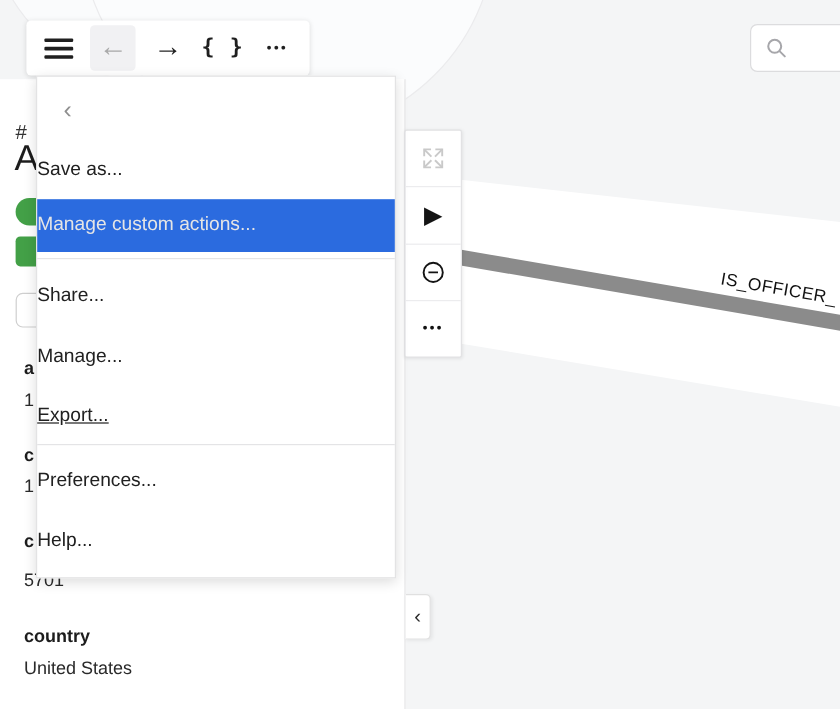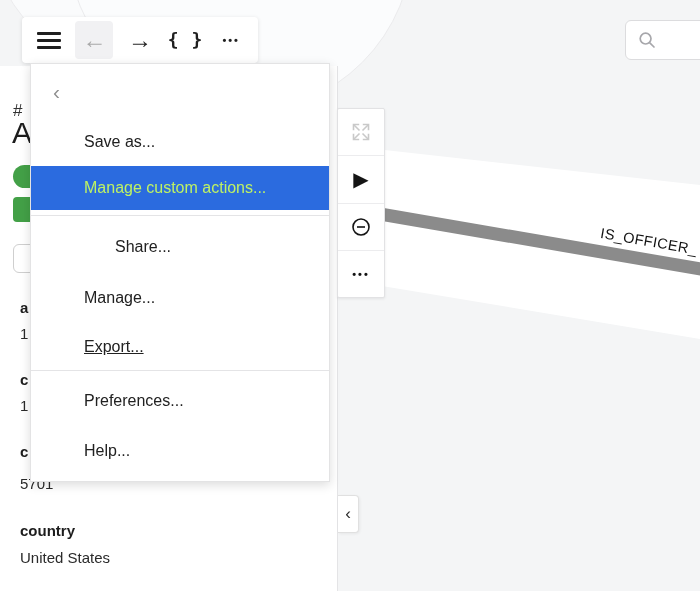--- a/index.html
+++ b/index.html
@@ -75,31 +75,31 @@
     position:absolute;left:30px;top:63px;width:300px;z-index:4;
     background:#fff;border:1px solid #e3e3e4;
     box-shadow:0 3px 10px rgba(0,0,0,.14);
   }
   .menu-header{
     height:54px;display:flex;align-items:center;padding-left:22px;
     font-size:16px;color:#212121;cursor:pointer;
   }
   .menu-header .chev{font-size:21px;color:#8f8f8f;margin-right:19px;line-height:1;}
   .menu-item{
-    display:flex;align-items:center;padding-left:53px;
+    display:flex;align-items:center;
     font-size:16px;color:#212121;cursor:pointer;
   }
   .mi-save{height:48px;}
   .mi-manage{height:44px;}
-  .mi-share{height:50px;margin-top:6px;margin-left:31px;}
+  .mi-share{height:50px;margin-top:6px;}
   .mi-publish{height:52px;}
   .mi-export{height:46px;text-decoration:underline;}
   .mi-prefs{height:52px;margin-top:4px;}
   .mi-help{height:48px;margin-bottom:6px;}
-  .menu-item.highlighted{background:var(--accent_blue);color:#bef264;}
+  .menu-item.highlighted{background:var(--accent_blue);color:#e5e5e5;}
   .menu-sep{border:none;border-top:1px solid #e4e4e6;height:0;}
   
   .side-toolbar{
     position:absolute;left:337px;top:108px;width:48px;height:190px;z-index:2;
     background:#fff;border:1px solid #e2e2e4;border-radius:2px;
     box-shadow:0 1px 3px rgba(0,0,0,.08);
     display:flex;flex-direction:column;
   }
   .side-btn{
     flex:1;display:flex;align-items:center;justify-content:center;

